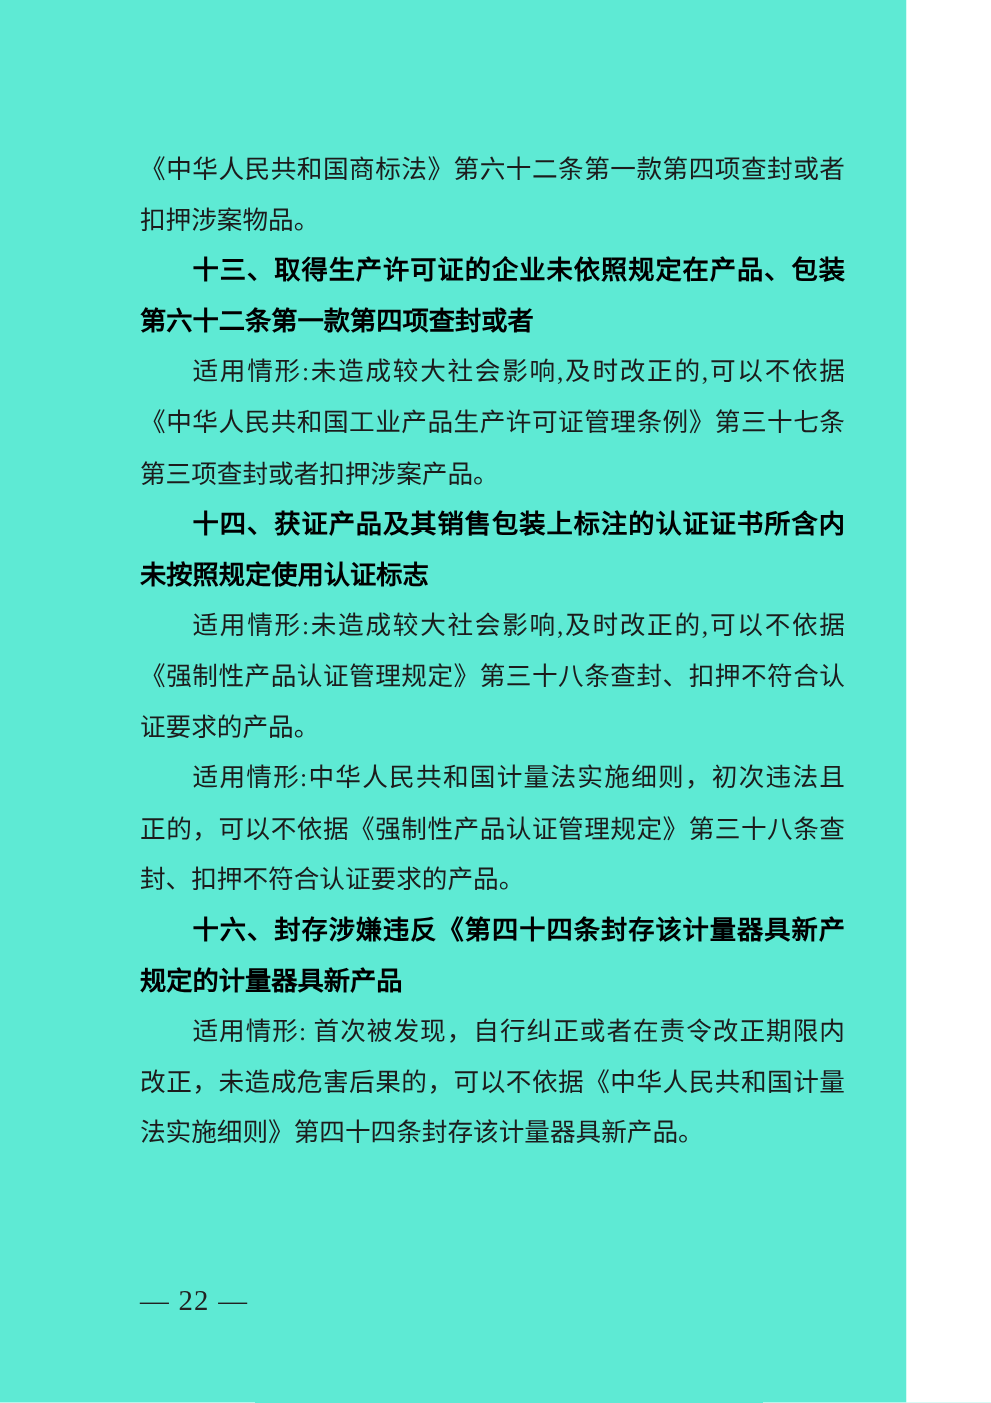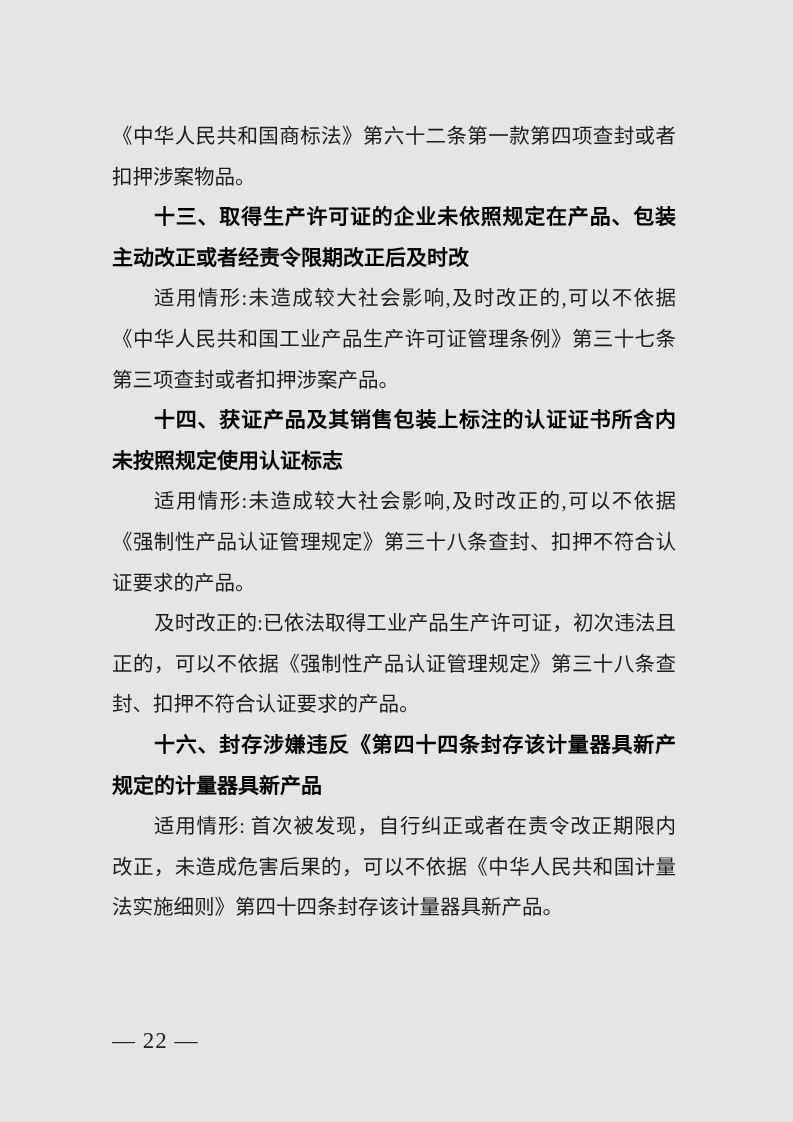--- a/index.html
+++ b/index.html
@@ -3,23 +3,23 @@
 <meta charset="utf-8">
 <title>Document Page</title>
 <style>
   html, body {
     margin: 0;
     padding: 0;
     background: #ffffff;
   }
   .page {
     position: relative;
-    width: 793px;
+    width: 725px;
     height: 1122px;
-    background: #e5e5e5;
+    background: #5eead4;
     overflow: hidden;
     color: #181818;
   }
   .text-block {
     position: absolute;
     left: 112px;
     top: 116px;
     width: 564px;
   }
   .line {
@@ -63,30 +63,30 @@
   }
 </style>
 </head>
 <body>
 
 <div class="page">
   <div class="text-block">
       <div class="line body justify">《中华人民共和国商标法》第六十二条第一款第四项查封或者</div>
       <div class="line body left">扣押涉案物品。</div>
       <div class="line heading indent justify">十三、取得生产许可证的企业未依照规定在产品、包装或</div>
-      <div class="line heading left">主动改正或者经责令限期改正后及时改</div>
+      <div class="line heading left">第六十二条第一款第四项查封或者</div>
       <div class="line body indent justify">适用情形:未造成较大社会影响,及时改正的,可以不依据</div>
       <div class="line body justify">《中华人民共和国工业产品生产许可证管理条例》第三十七条</div>
       <div class="line body left">第三项查封或者扣押涉案产品。</div>
       <div class="line heading indent justify">十四、获证产品及其销售包装上标注的认证证书所含内容</div>
       <div class="line heading left">未按照规定使用认证标志</div>
       <div class="line body indent justify">适用情形:未造成较大社会影响,及时改正的,可以不依据</div>
       <div class="line body justify">《强制性产品认证管理规定》第三十八条查封、扣押不符合认</div>
       <div class="line body left">证要求的产品。</div>
-      <div class="line body indent justify">及时改正的:已依法取得工业产品生产许可证，初次违法且</div>
+      <div class="line body indent justify">适用情形:中华人民共和国计量法实施细则，初次违法且</div>
       <div class="line body justify">正的，可以不依据《强制性产品认证管理规定》第三十八条查</div>
       <div class="line body left">封、扣押不符合认证要求的产品。</div>
       <div class="line heading indent justify">十六、封存涉嫌违反《第四十四条封存该计量器具新产品》</div>
       <div class="line heading left">规定的计量器具新产品</div>
       <div class="line body indent justify">适用情形: 首次被发现，自行纠正或者在责令改正期限内</div>
       <div class="line body justify">改正，未造成危害后果的，可以不依据《中华人民共和国计量</div>
       <div class="line body left">法实施细则》第四十四条封存该计量器具新产品。</div>
     </div>
   <div class="page-footer">— 22 —</div>
 </div>

